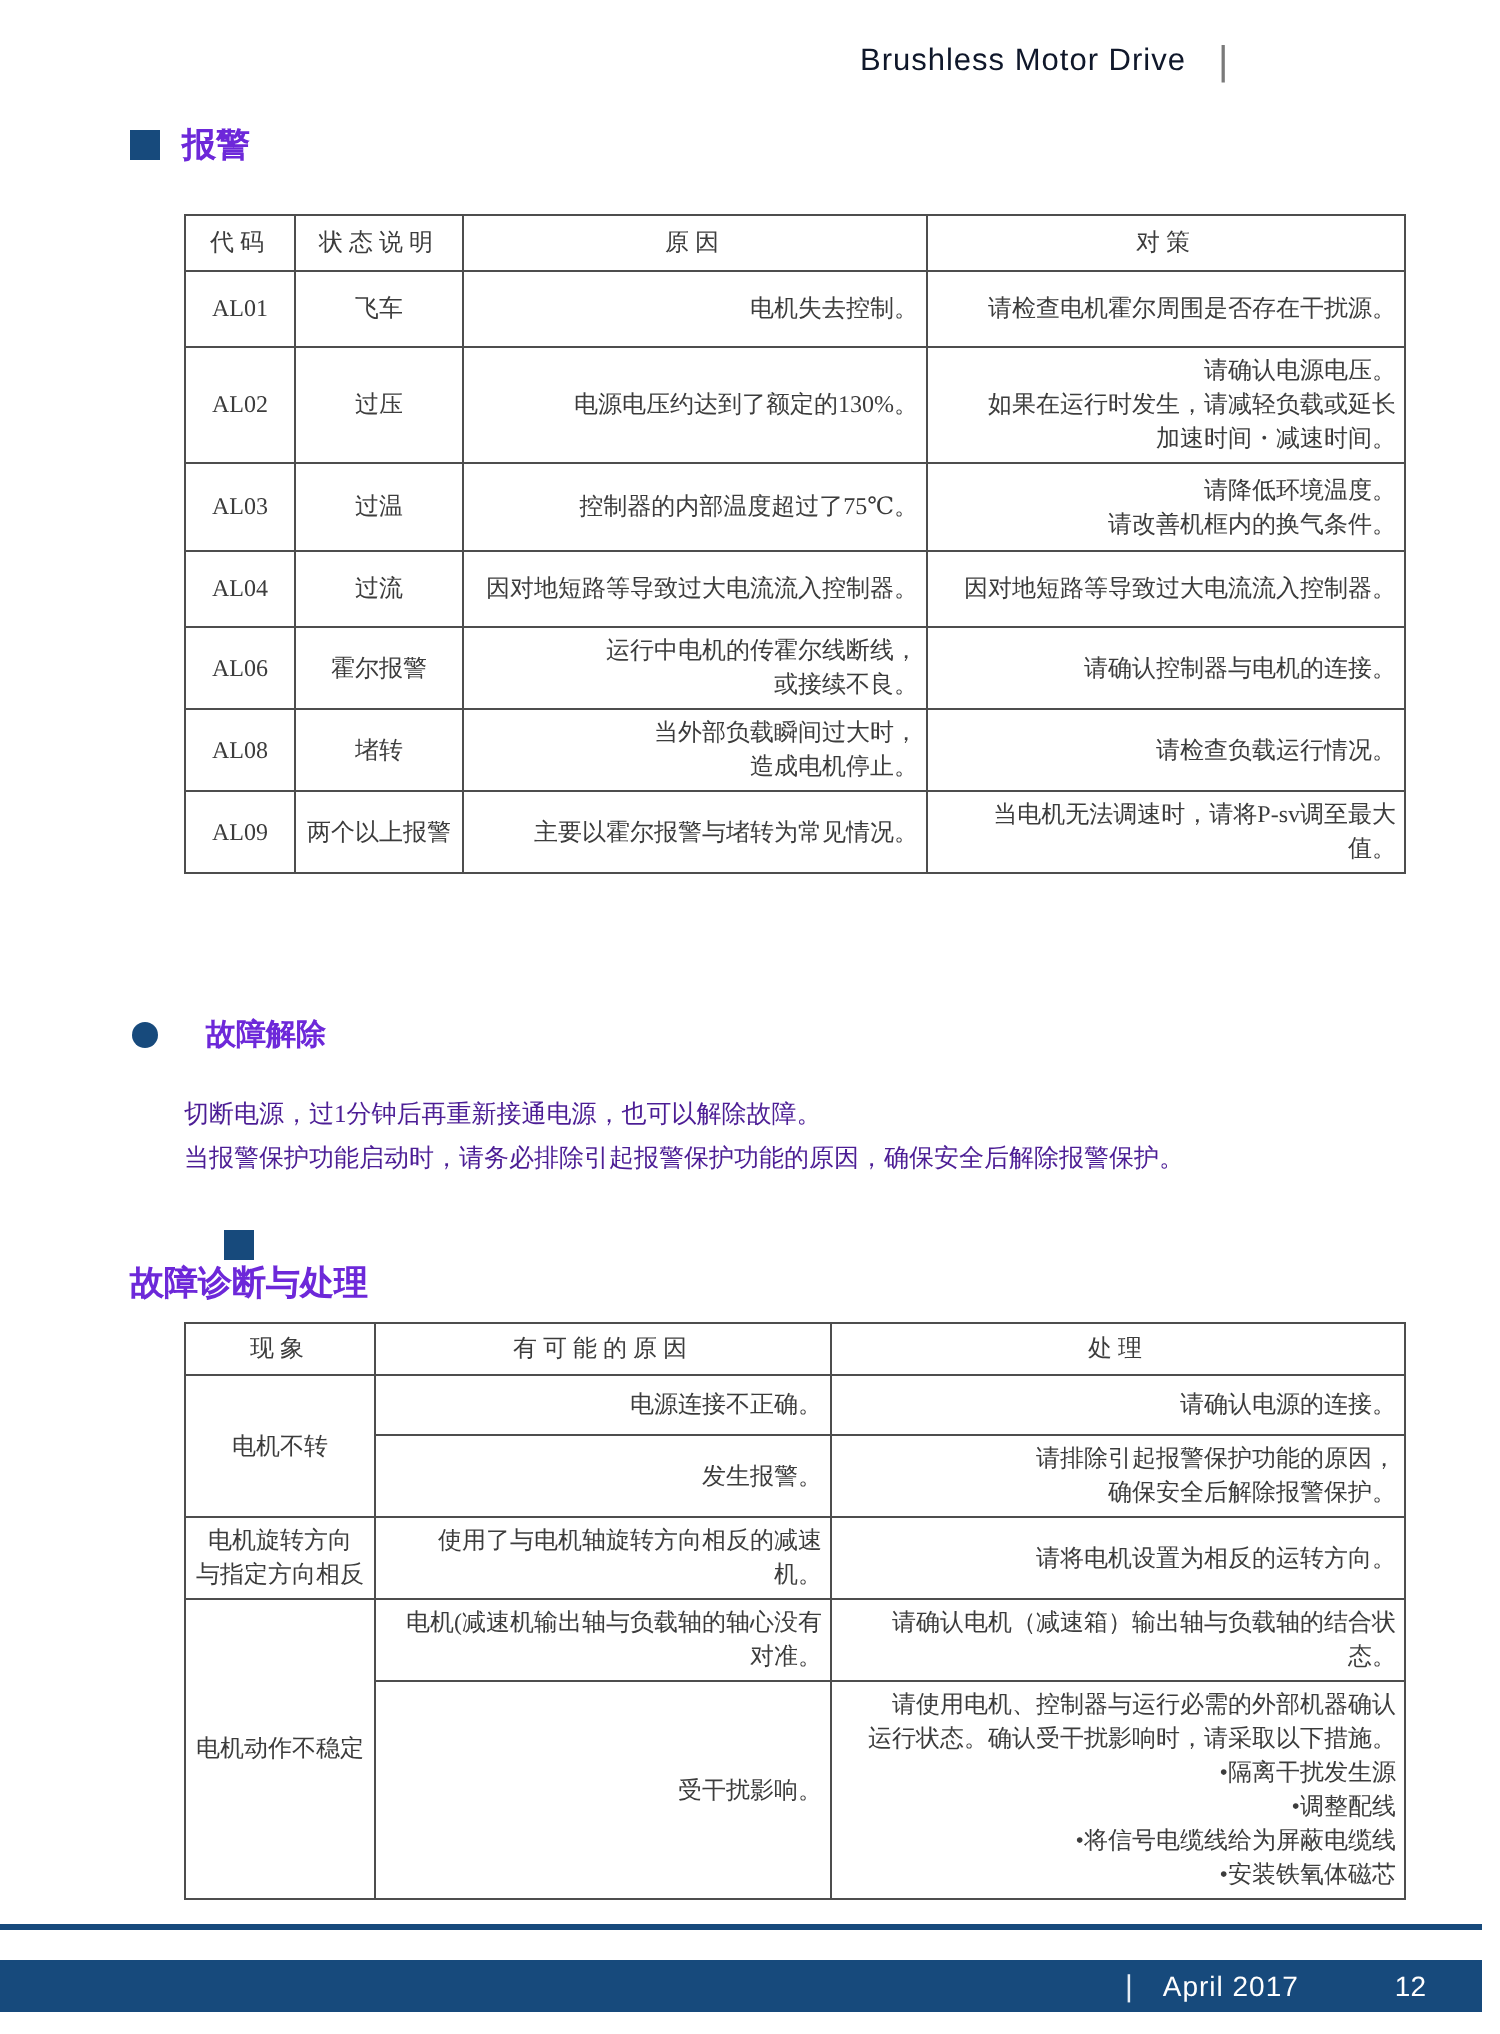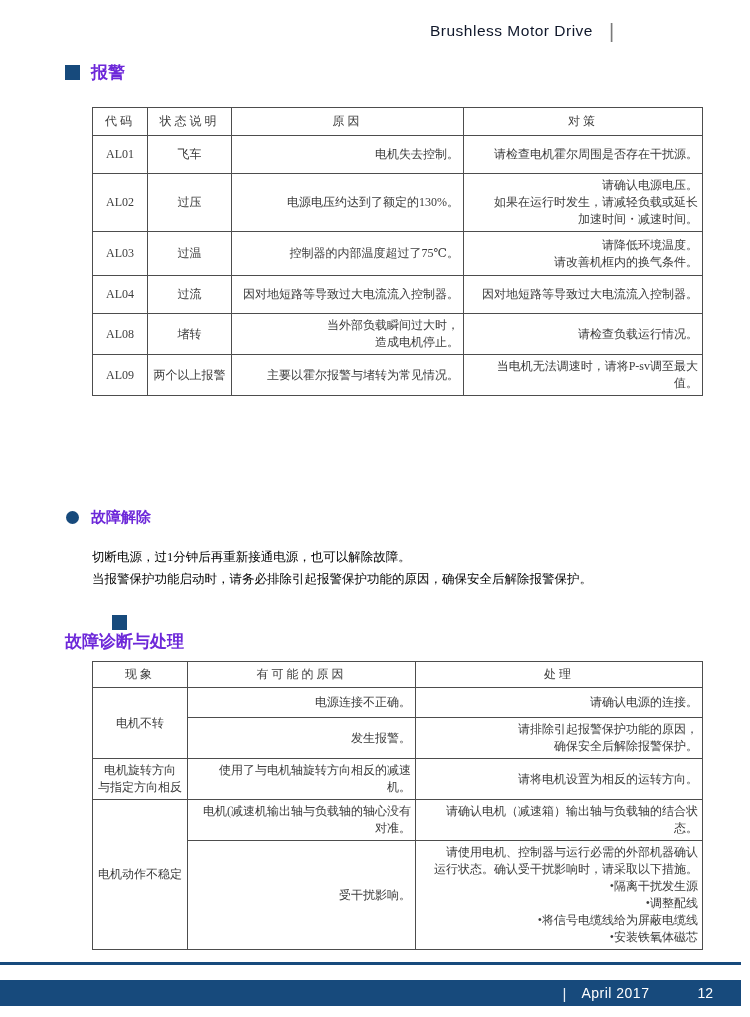--- a/index.html
+++ b/index.html
@@ -47,31 +47,31 @@
     flex: 0 0 auto;
   }
   .bullet-circle {
     width: 13px; height: 13px;
     border-radius: 50%;
     background: #174a7c;
     margin-right: 12px;
     flex: 0 0 auto;
   }
   #heading-alarm    { left: 65px; top: 61px;  font-size: 17px; }
-  #heading-clear    { left: 66px; top: 508px; font-size: 15px; }
+  #heading-clear    { left: 66px; top: 508px; font-size: 15px; gap: 12px; }
   #heading-diag     { left: 65px; top: 615px; font-size: 17px; flex-direction: column; }
 
   
   .para {
     position: absolute;
     left: 92px; top: 546px;
     width: 620px;
     font-size: 12.5px;
     line-height: 22px;
-    color: #000000;
+    color: #4c1d95;
     white-space: pre-line;
   }
 
   
   table.doc-table {
     position: absolute;
     border-collapse: collapse;
     table-layout: fixed;
     width: 610px;
     font-size: 12px;
@@ -177,20 +177,27 @@
     <td class="l">请降低环境温度。
 请改善机框内的换气条件。</td>
   </tr>
   <tr style="height:38px">
     <td class="c">AL04</td>
     <td class="c">过流</td>
     <td class="l">因对地短路等导致过大电流流入控制器。</td>
     <td class="l">因对地短路等导致过大电流流入控制器。</td>
   </tr>
   <tr style="height:40px">
+    <td class="c">AL06</td>
+    <td class="c">霍尔报警</td>
+    <td class="l">运行中电机的传霍尔线断线，
+或接续不良。</td>
+    <td class="l">请确认控制器与电机的连接。</td>
+  </tr>
+  <tr style="height:40px">
     <td class="c">AL08</td>
     <td class="c">堵转</td>
     <td class="l">当外部负载瞬间过大时，
 造成电机停止。</td>
     <td class="l">请检查负载运行情况。</td>
   </tr>
   <tr style="height:34px">
     <td class="c">AL09</td>
     <td class="c">两个以上报警</td>
     <td class="l">主要以霍尔报警与堵转为常见情况。</td>

